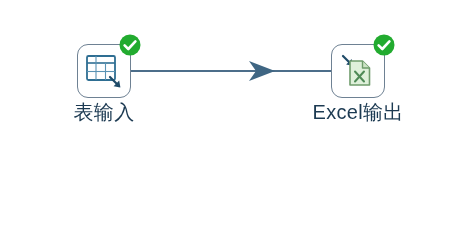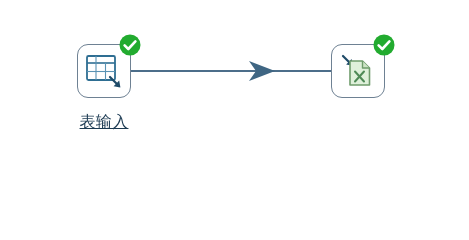--- a/index.html
+++ b/index.html
@@ -57,29 +57,28 @@
   }
   .status-badge {
     position: absolute;
     right: -11px;
     top: -11px;
     width: 24px;
     height: 24px;
   }
   .node-label {
     position: absolute;
-    top: 68px;
+    top: 58px;
     left: 50%;
     transform: translateX(-50%);
     white-space: nowrap;
-    font-size: 16px;
+    font-size: 20px;
     color: #1c3a52;
     letter-spacing: 0.3px;
     line-height: 20px;
-    text-decoration: underline;
   }
 
   
   #node-table-input  { left: 77px;  top: 44px; }
   #node-excel-output { left: 331px; top: 44px; }
 </style>
 </head>
 <body>
 
 <div id="canvas">
@@ -131,15 +130,16 @@
       <path d="M 31.5 17 L 31.5 24 L 38.5 24" fill="#cde4c6" stroke="#6f9c6b" stroke-width="1.4" stroke-linejoin="round"></path>
 
       <path d="M 24 27.5 L 33 37.5 M 33 27.5 L 24 37.5" stroke="#4f8a56" stroke-width="2" stroke-linecap="round"></path>
     </svg>
 
     <svg class="status-badge" viewBox="0 0 24 24" xmlns="http://www.w3.org/2000/svg">
       <circle cx="12" cy="12" r="10.5" fill="#22ab2f"></circle>
       <path d="M 6.6 12.4 L 10.3 16 L 17.4 8.4" fill="none" stroke="#ffffff" stroke-width="2.6" stroke-linecap="round" stroke-linejoin="round"></path>
     </svg>
 
+    <div class="node-label">Excel输出</div>
   </div>
 
 </div>
 
 </body></html>

